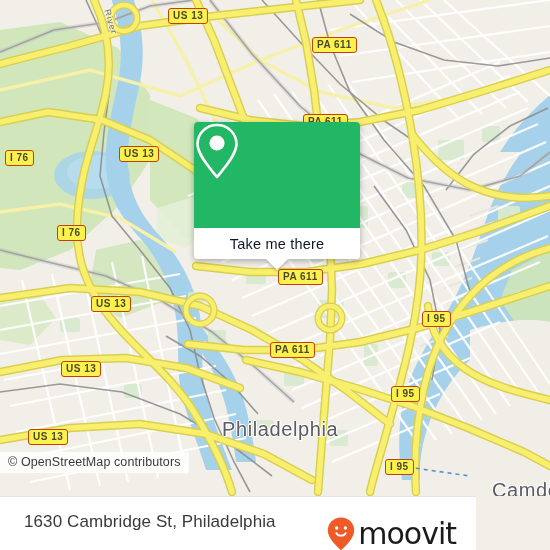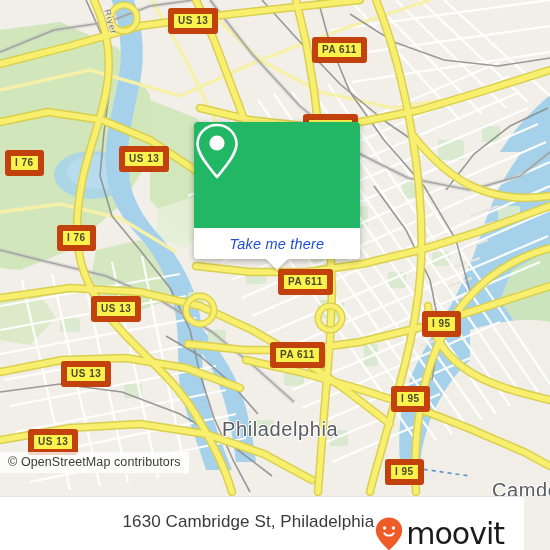--- a/index.html
+++ b/index.html
@@ -11,21 +11,21 @@
   #root{position:relative;width:550px;height:550px;overflow:hidden;background:#f2efe9;}
 
   
   .map{position:absolute;left:0;top:0;width:550px;height:496px;overflow:hidden;background:#f2efe9;}
   .map svg{position:absolute;left:0;top:0;}
 
   
   .shield{
     position:absolute;
     background:#fdf14e;
-    border:6px solid #c2410c;
+    border:1px solid #c2410c;
     border-radius:3px;
     color:#4a4a2a;
     font-size:10px;
     font-weight:bold;
     letter-spacing:.5px;
     padding:1px 4px 2px 4px;
     line-height:11px;
     white-space:nowrap;
     box-sizing:border-box;
     text-align:center;
@@ -61,44 +61,44 @@
   }
   .card-top{
     background:#22b765;
     height:106px;border-radius:4px 4px 0 0;
     display:flex;align-items:center;justify-content:center;
   }
   .card-bottom{
     background:#fff;height:31px;border-radius:0 0 4px 4px;
     display:flex;align-items:center;justify-content:center;
   }
-  .card-bottom span{font-size:14.5px;color:#1d4ed8;letter-spacing:.2px;font-style:italic;}
+  .card-bottom span{font-size:14.5px;color:#0f172a;letter-spacing:.2px;}
   .card-tail{
     position:absolute;left:50%;margin-left:-11px;bottom:-11px;
     width:0;height:0;
     border-left:11px solid transparent;
     border-right:11px solid transparent;
     border-top:11px solid #fff;
     filter:drop-shadow(0 2px 1px rgba(0,0,0,.18));
   }
 
   
   .attrib{
     position:absolute;left:0;top:452px;
     background:rgba(255,255,255,.78);
     color:#3b3b3b;font-size:12.5px;
     padding:3px 8px 4px 8px;
     letter-spacing:.1px;
   }
 
   
   .footer{
-    position:absolute;left:0;top:496px;width:524px;height:54px;
+    position:absolute;left:0;top:496px;width:476px;height:54px;
     background:#ffffff;border-top:1px solid #e3e3e3;
-    display:flex;align-items:center;justify-content:flex-end;
+    display:flex;align-items:center;justify-content:space-between;
     box-sizing:border-box;padding:0 20px 4px 24px;
   }
   .footer-addr{font-size:17px;color:#3a3a3a;letter-spacing:.1px;}
   .brand{display:flex;align-items:center;gap:2px;margin-top:24px;}
   .brand-word{
     font-size:30px;color:#1b1b1b;letter-spacing:-1px;
     font-family:"DejaVu Sans", sans-serif;font-weight:500;line-height:30px;
   }
 </style>
 </head>

